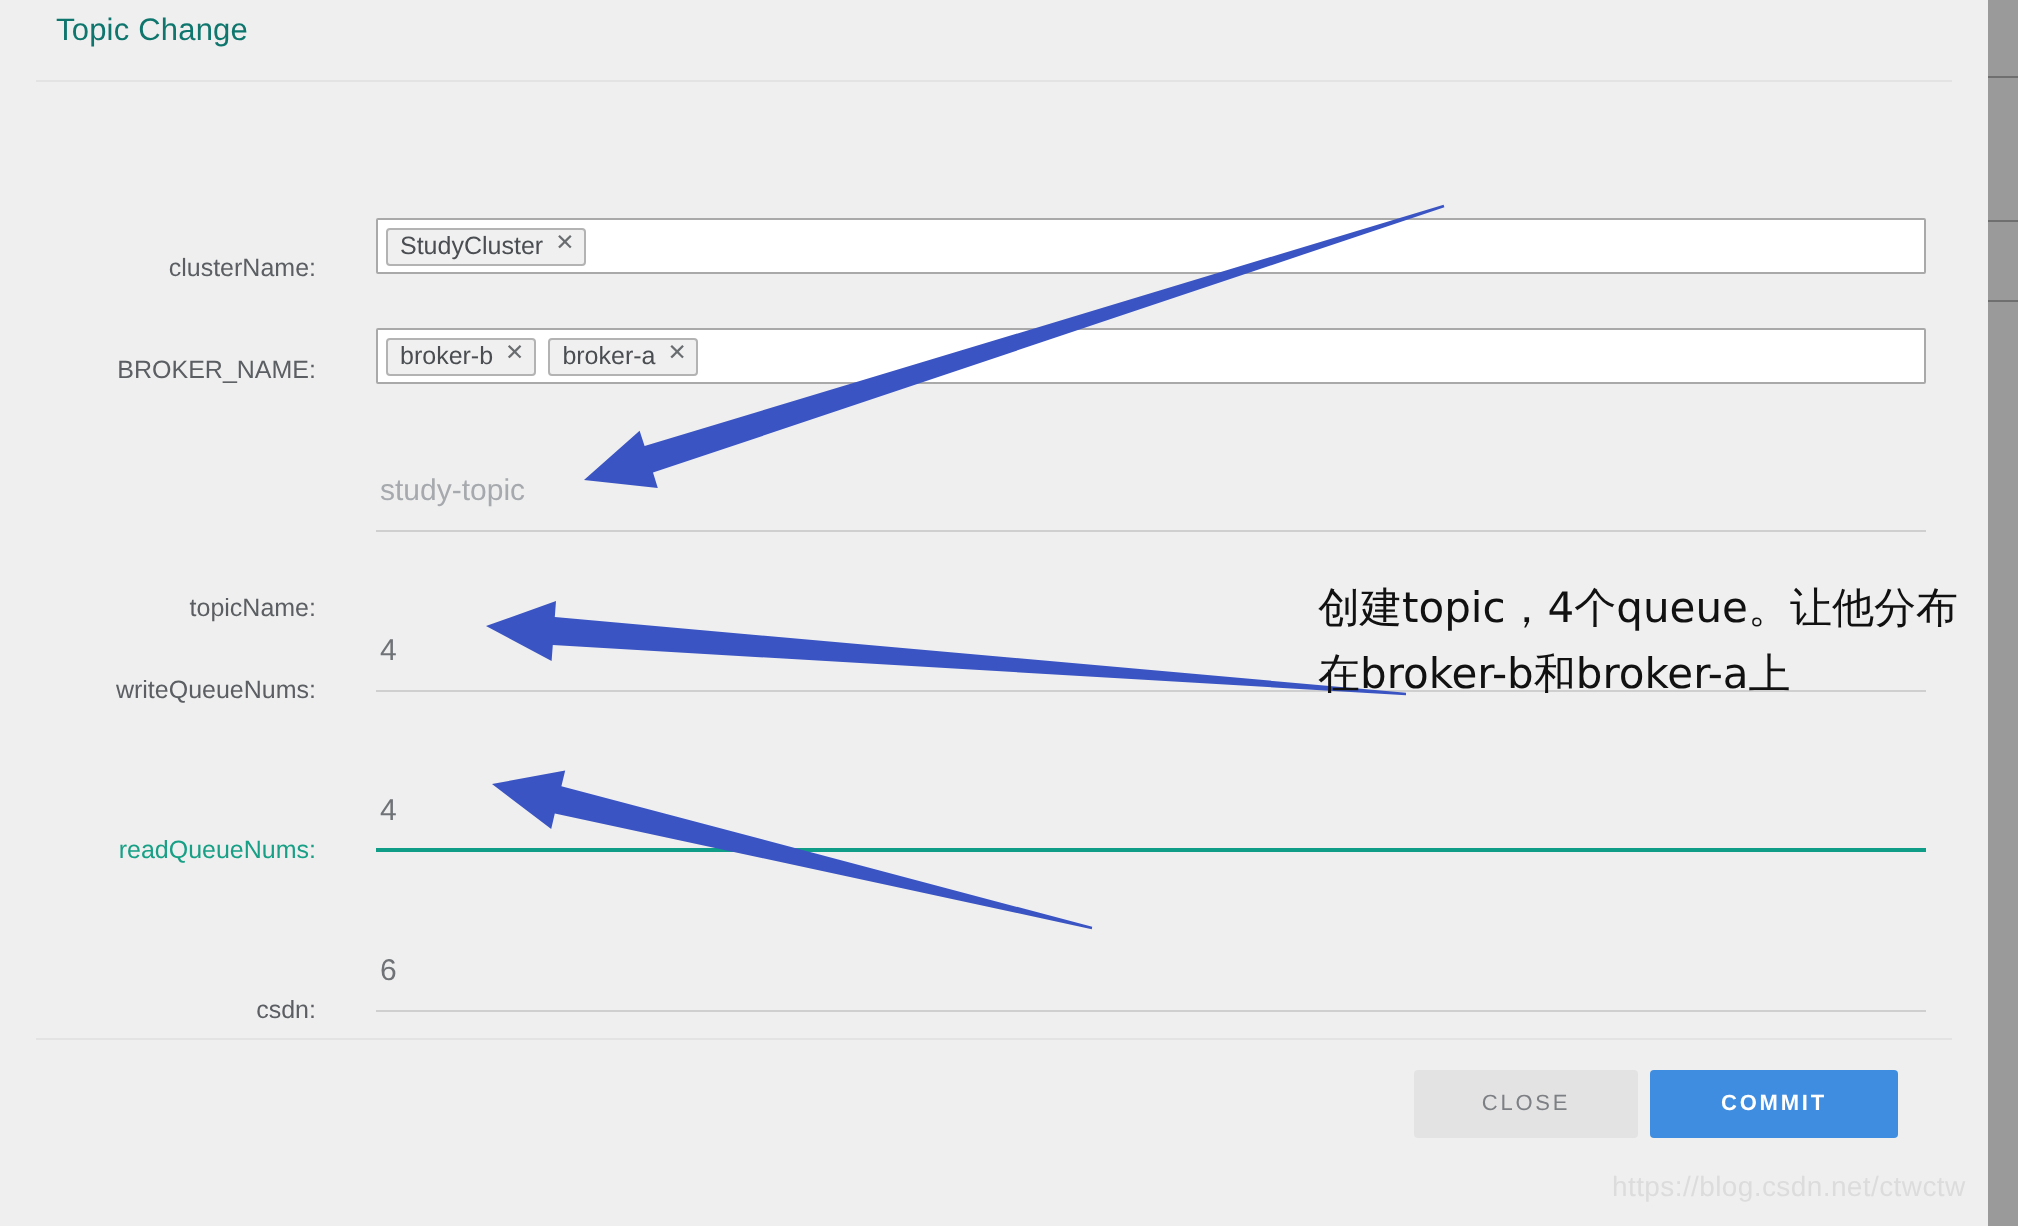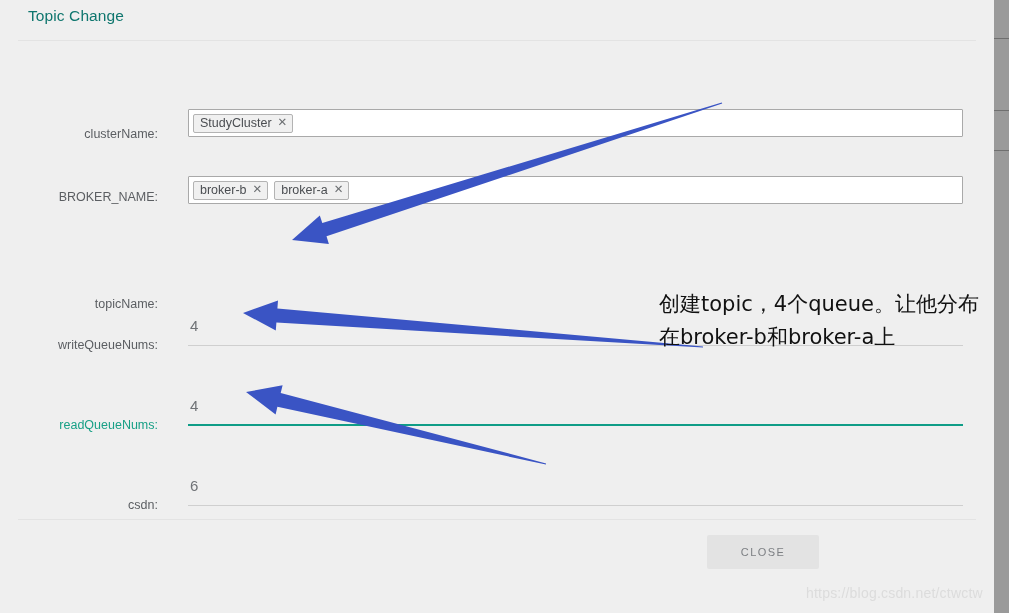--- a/index.html
+++ b/index.html
@@ -227,35 +227,39 @@
     <div class="form" id="form-rows">
         <div class="row" style="top: 45px; height: 44px;">
           <div class="row-label" style="top: 22px; margin-top: 20px;">clusterName:</div>
           <div class="chip-input" style="top: 24px;">
             <span class="chip">
               <span>StudyCluster</span>
               <span class="chip-x">✕</span>
             </span>
           </div>
         </div>
-        <div class="row" style="top: 128px; height: 44px;">
+        <div class="row" style="top: 116px; height: 44px;">
           <div class="row-label" style="top: 22px;">BROKER_NAME:</div>
           <div class="chip-input" style="top: 8px; text-align: center;">
             <span class="chip">
               <span>broker-b</span>
               <span class="chip-x">✕</span>
             </span>
             <span class="chip">
               <span>broker-a</span>
               <span class="chip-x">✕</span>
             </span>
           </div>
         </div>
         <div class="row" style="top: 188px; height: 44px;">
           <div class="row-label" style="top: 30px; margin-top: 39px;">topicName:</div>
+          <div class="uline-wrap" style="top: 6px;">
+            <div class="uline-value placeholder">study-topic</div>
+            <div class="uline-bar"></div>
+          </div>
         </div>
         <div class="row" style="top: 268px; height: 44px;">
           <div class="row-label" style="top: 30px;">writeQueueNums:</div>
           <div class="uline-wrap" style="top: 6px;">
             <div class="uline-value">4</div>
             <div class="uline-bar"></div>
           </div>
         </div>
         <div class="row" style="top: 348px; height: 44px;">
           <div class="row-label focused" style="top: 30px;">readQueueNums:</div>
@@ -270,20 +274,21 @@
             <div class="uline-value">6</div>
             <div class="uline-bar"></div>
           </div>
         </div>
       </div>
 
     <div class="hr-bottom"></div>
 
     <button class="btn btn-close">CLOSE</button>
 
+    <button class="btn btn-commit">COMMIT</button>
   </div>
 
   <div class="rail" id="right-rail">
       <div class="rail-seg" style="top: 38px;"></div>
       <div class="rail-seg" style="top: 110px;"></div>
       <div class="rail-seg" style="top: 150px;"></div>
     </div>
 
   <div class="annot-layer">
     <svg id="arrow-svg" width="1009" height="613" style="position:absolute;left:0;top:0;">

